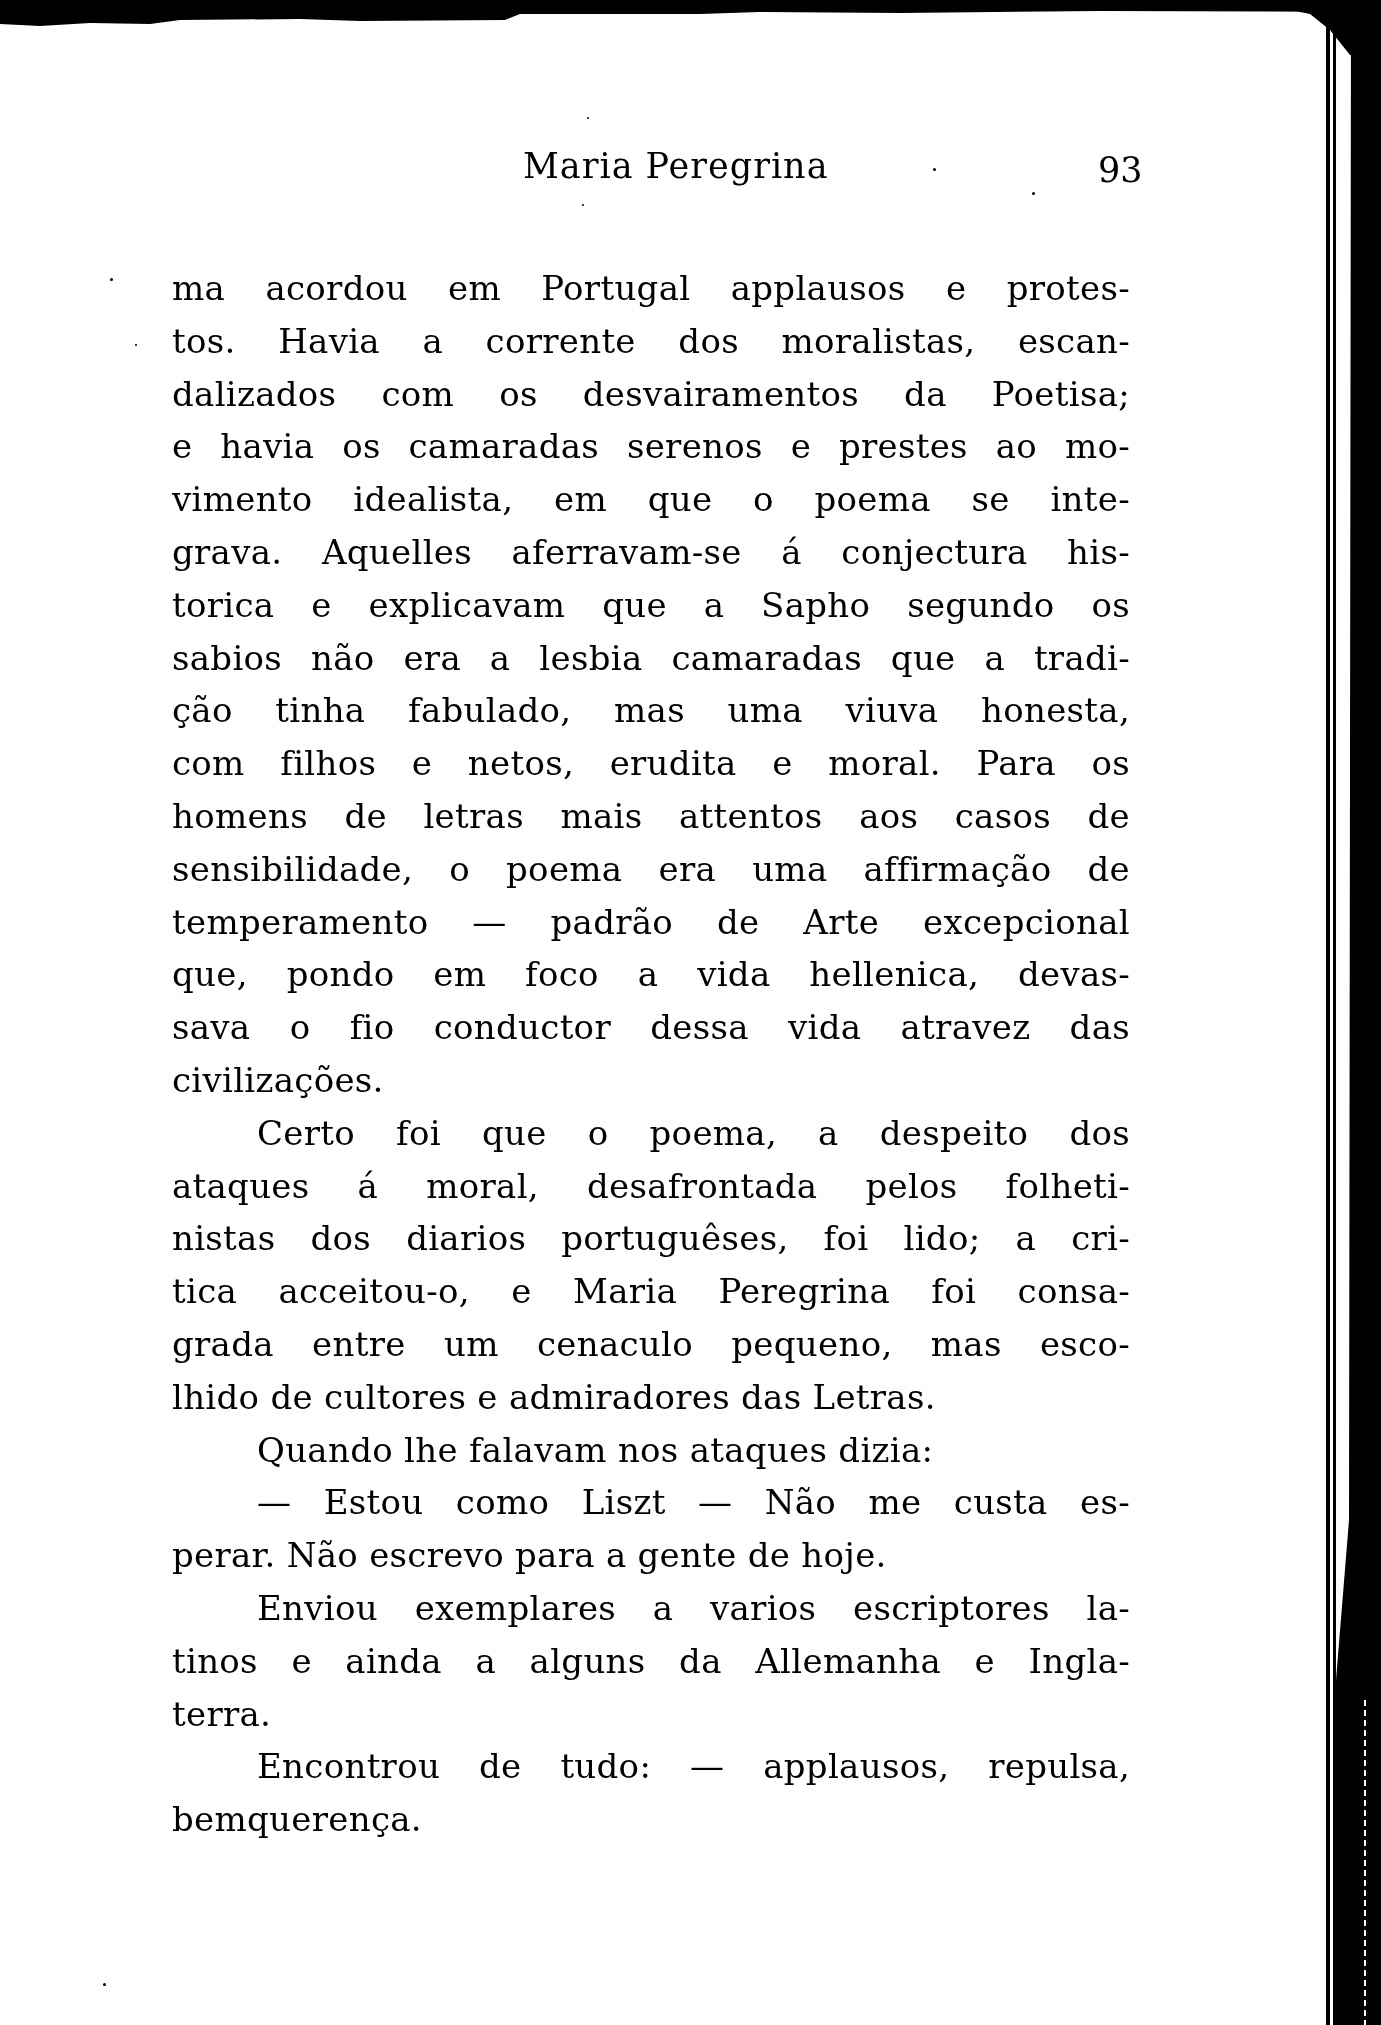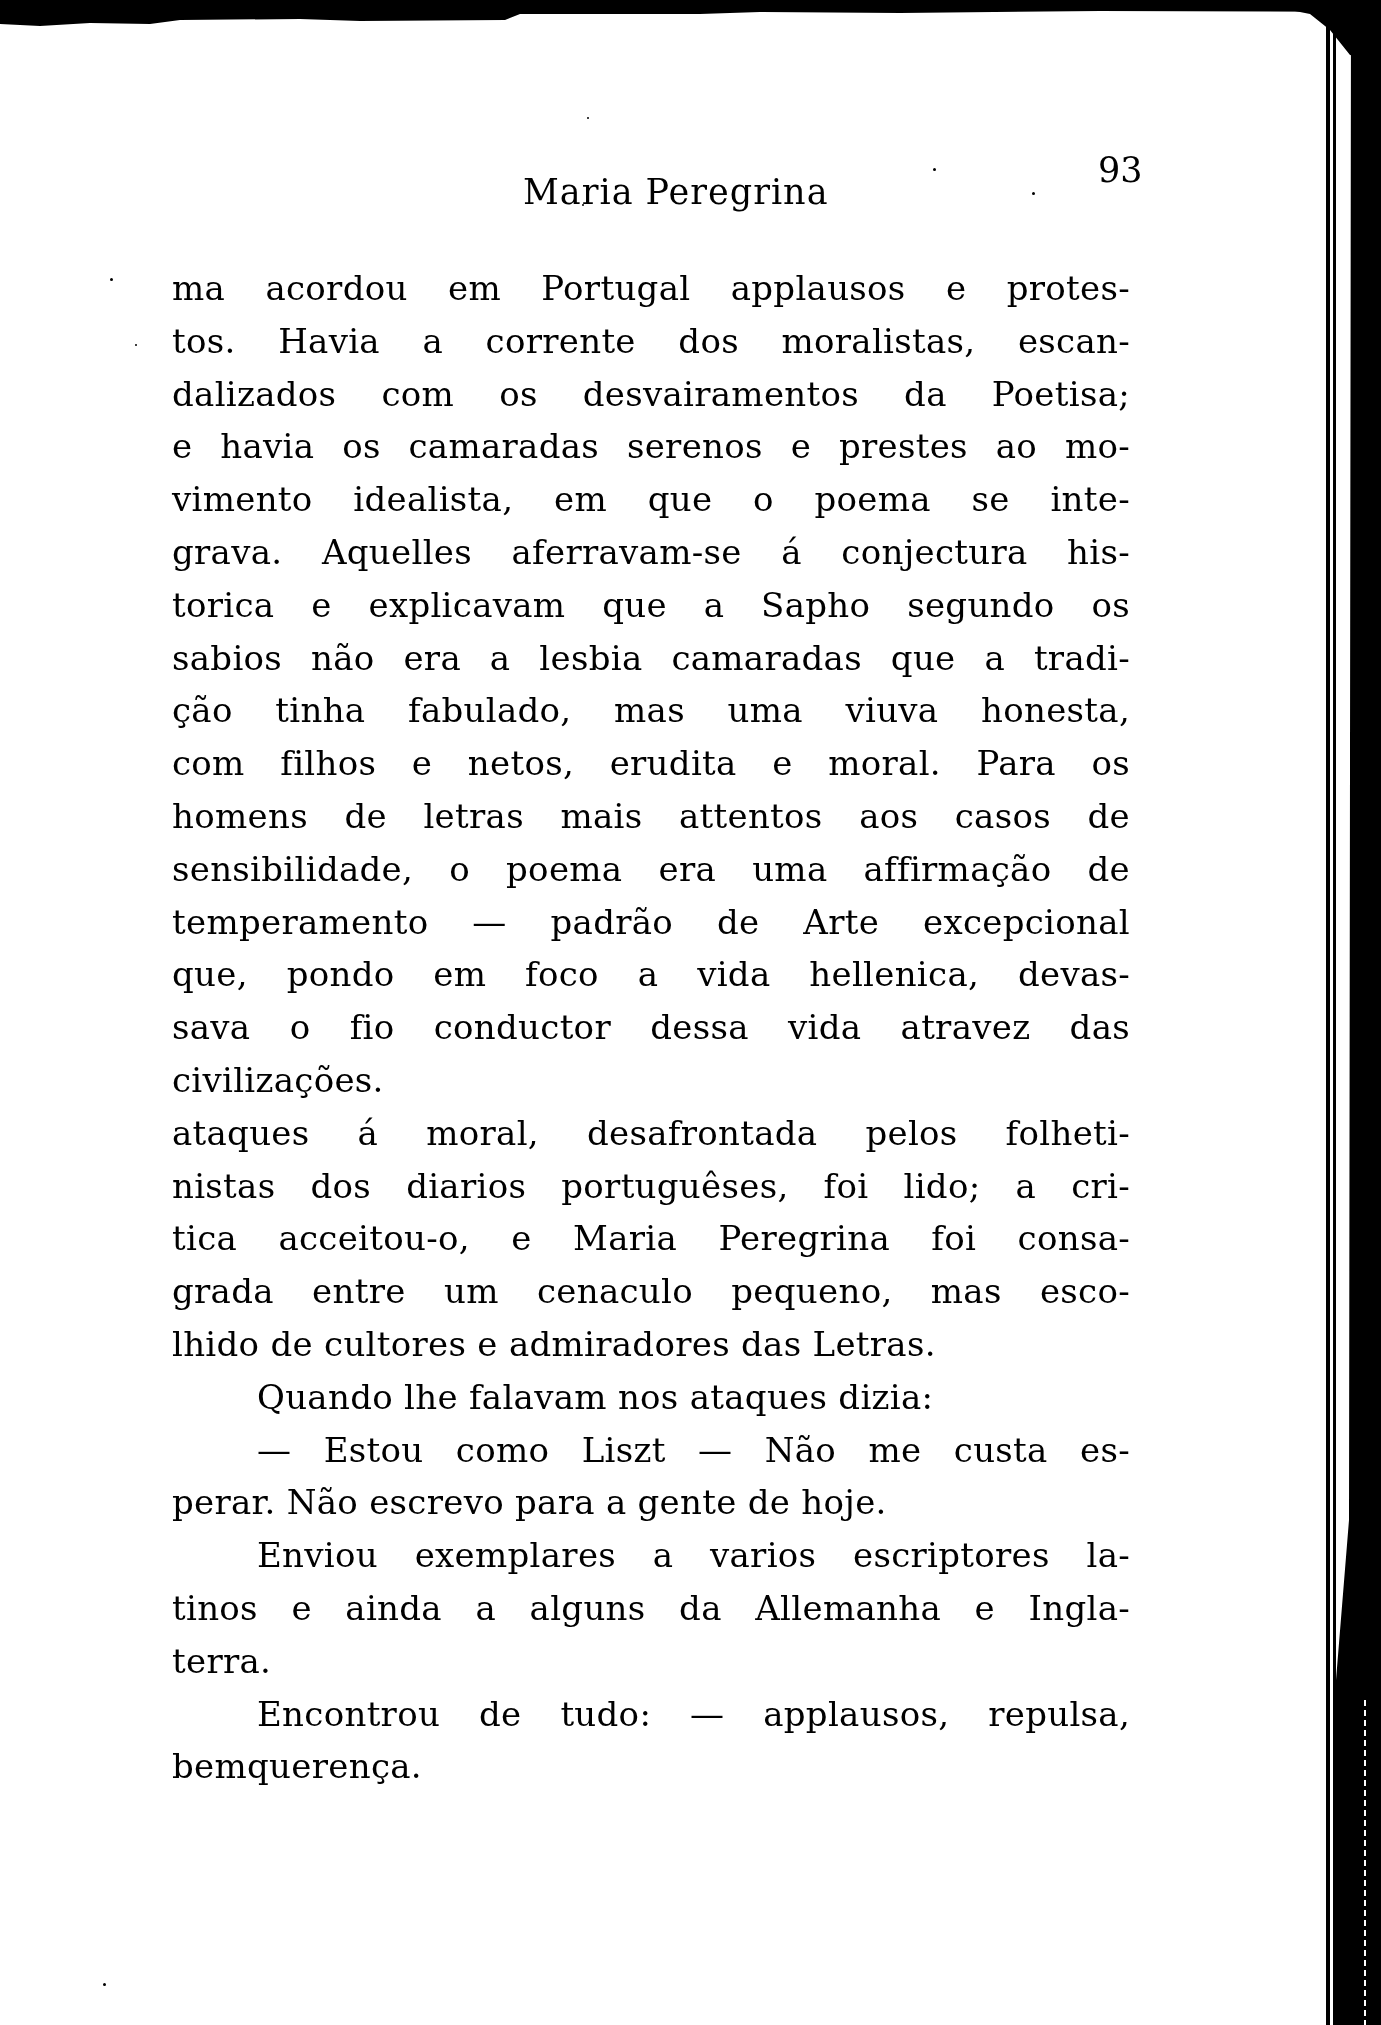--- a/index.html
+++ b/index.html
@@ -30,21 +30,21 @@
     clip-path:polygon(16px 0px,45px 0px,45px 2025px,0px 2025px,0px 1680px,13px 1520px,15px 0px);
   }
   .band-streak{
     position:absolute;left:1364px;top:1700px;width:2px;height:325px;
     background:repeating-linear-gradient(to bottom,#fff 0 6px,transparent 6px 10px);
   }
   .speck{position:absolute;background:#000;border-radius:50%;}
 
   
   .header{position:absolute;left:0;top:146px;width:1381px;height:50px;font-size:35px;}
-  .running-title{position:absolute;left:523px;top:0;letter-spacing:1px;white-space:nowrap;margin-top:26px;}
+  .running-title{position:absolute;left:523px;top:0;letter-spacing:1px;white-space:nowrap;}
   .page-number{position:absolute;left:1098px;top:4px;}
 
   
   .content{
     position:absolute;left:172px;top:262px;width:958px;
     font-size:34px;line-height:52.8px;
     letter-spacing:0.3px;
     text-align:justify;
   }
   .line{text-align:justify;text-align-last:justify;white-space:normal;}
@@ -86,20 +86,21 @@
     <div class="line">torica e explicavam que a Sapho segundo os</div>
     <div class="line">sabios não era a lesbia camaradas que a tradi-</div>
     <div class="line">ção tinha fabulado, mas uma viuva honesta,</div>
     <div class="line">com filhos e netos, erudita e moral. Para os</div>
     <div class="line">homens de letras mais attentos aos casos de</div>
     <div class="line">sensibilidade, o poema era uma affirmação de</div>
     <div class="line">temperamento — padrão de Arte excepcional</div>
     <div class="line">que, pondo em foco a vida hellenica, devas-</div>
     <div class="line">sava o fio conductor dessa vida atravez das</div>
     <div class="line end">civilizações.</div>
+    <div class="line indent">Certo foi que o poema, a despeito dos</div>
     <div class="line">ataques á moral, desafrontada pelos folheti-</div>
     <div class="line">nistas dos diarios portuguêses, foi lido; a cri-</div>
     <div class="line">tica acceitou-o, e Maria Peregrina foi consa-</div>
     <div class="line">grada entre um cenaculo pequeno, mas esco-</div>
     <div class="line end">lhido de cultores e admiradores das Letras.</div>
     <div class="line indent end">Quando lhe falavam nos ataques dizia:</div>
     <div class="line indent">— Estou como Liszt — Não me custa es-</div>
     <div class="line end">perar. Não escrevo para a gente de hoje.</div>
     <div class="line indent">Enviou exemplares a varios escriptores la-</div>
     <div class="line">tinos e ainda a alguns da Allemanha e Ingla-</div>

